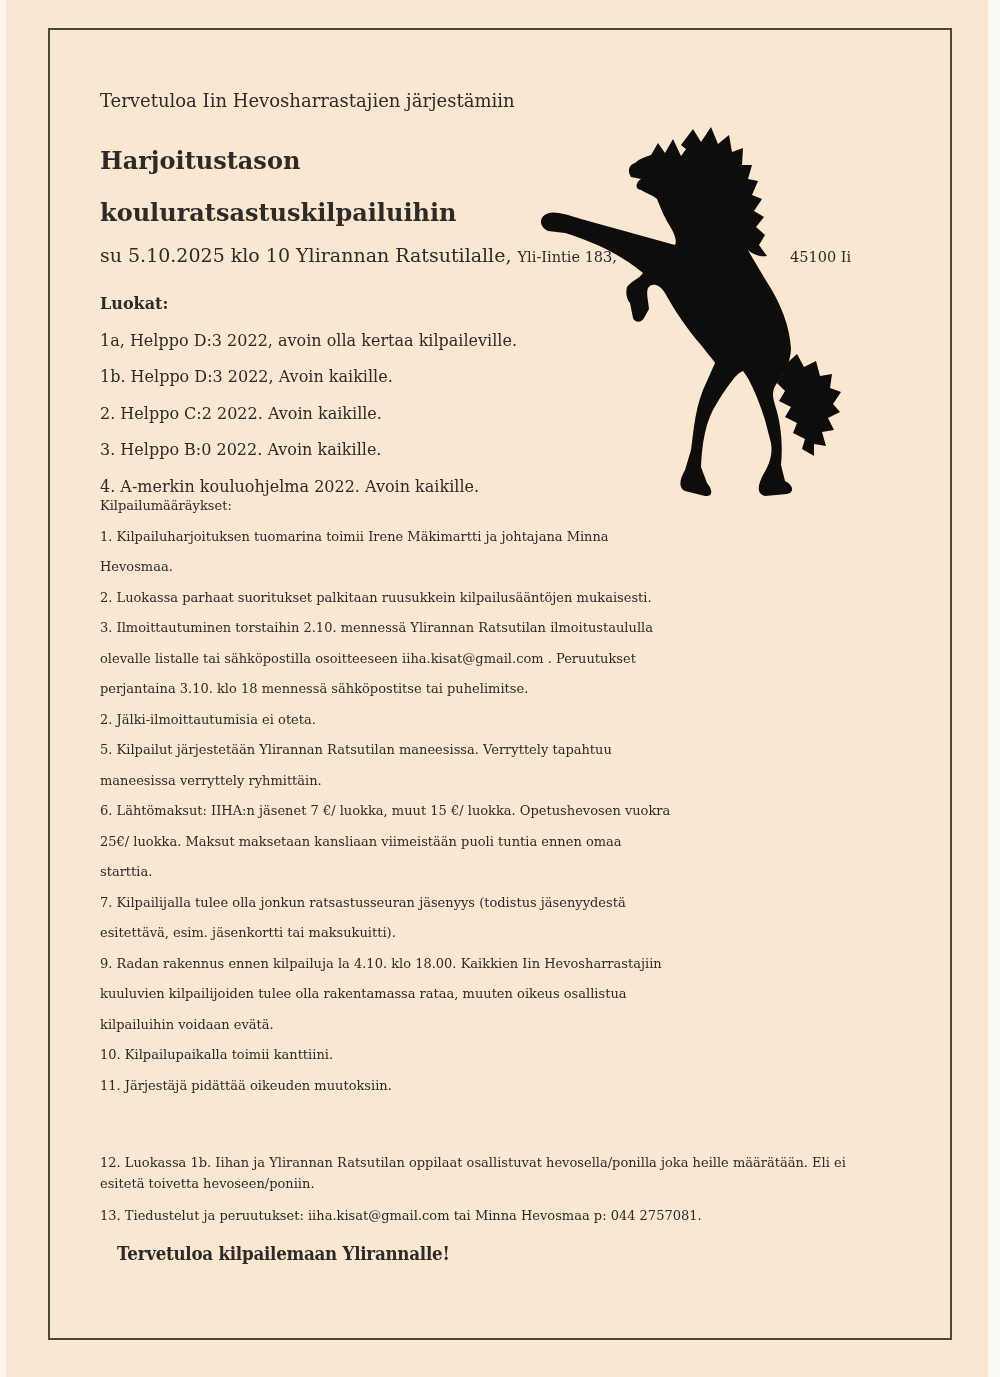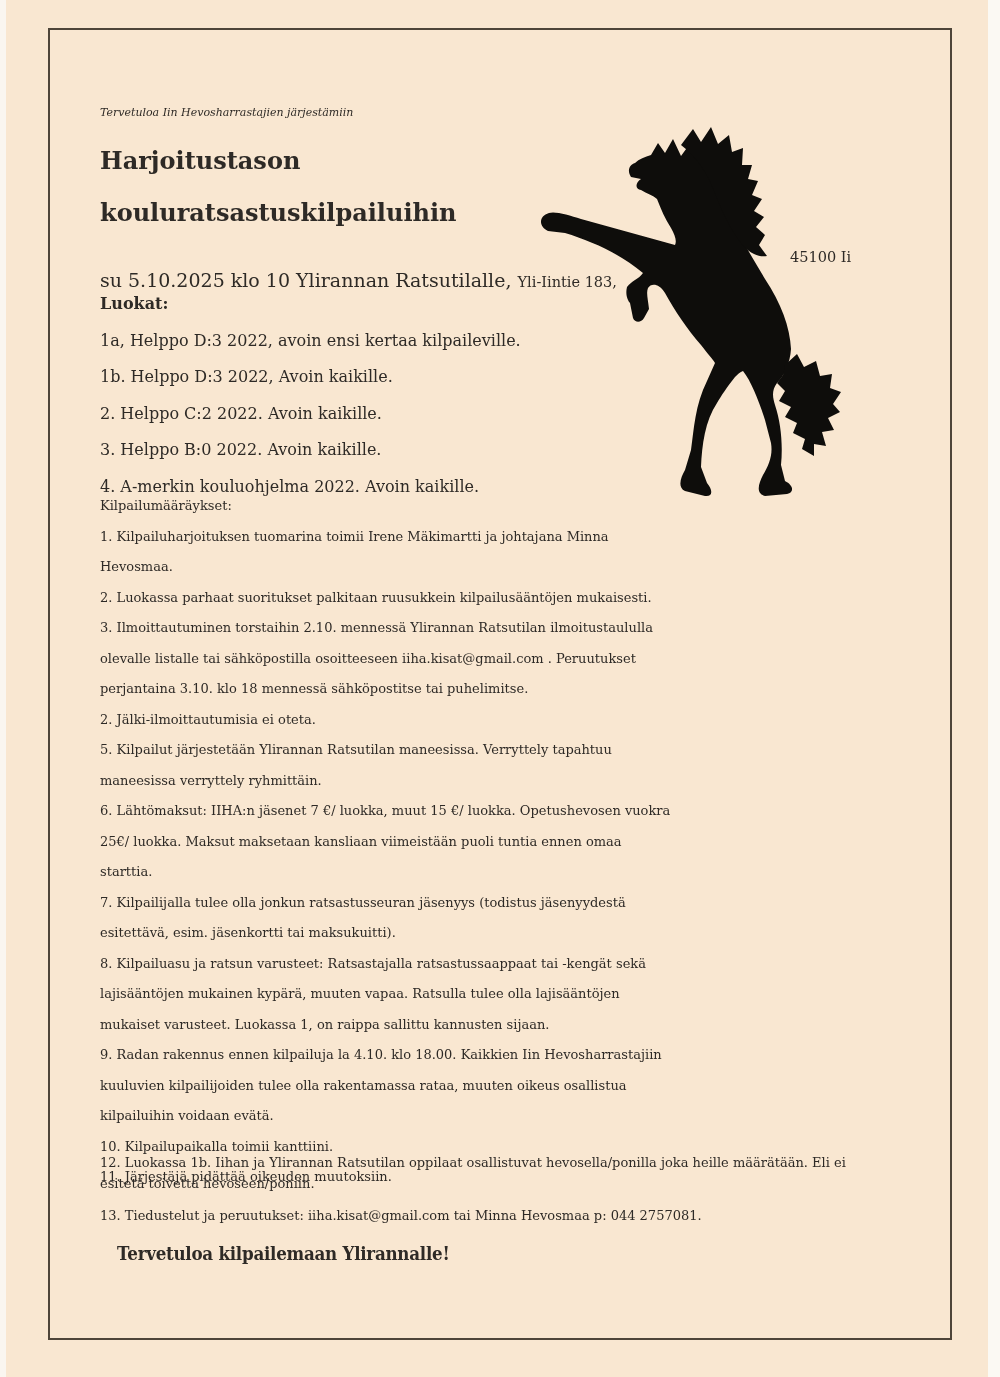--- a/index.html
+++ b/index.html
@@ -18,25 +18,25 @@
 
   .frame {
     position: absolute;
     left: 48px; top: 28px;
     width: 900px; height: 1308px;
     border: 2px solid #4e4539;
   }
 
   .abs { position: absolute; left: 100px; }
 
-  .intro   { top: 106px; font-size: 11px; font-style: italic; }
+  .intro   { top: 90px; font-size: 18px; }
   .title-1 { top: 146px; font-size: 24px; font-weight: bold; margin: 0; text-align: center; }
   .title-2 { top: 198px; font-size: 24px; font-weight: bold; margin: 0; }
 
-  .datetime { top: 244px; font-size: 19px; margin-top: 25px; }
+  .datetime { top: 244px; font-size: 19px; }
   .datetime .street { font-size: 14.5px; }
   .postal { left: 790px; top: 249px; font-size: 14.5px; }
 
   .classes { top: 286px; font-size: 16px; line-height: 36.5px; width: 560px; }
   .classes p { margin: 0; }
   .classes .classes-heading { font-weight: bold; }
 
   .rules { top: 491px; font-size: 13px; line-height: 30.5px; width: 575px; }
   .rules p { margin: 0; }
 
@@ -71,37 +71,36 @@
   <p class="abs title-2">kouluratsastuskilpailuihin</p>
 
   <div class="abs datetime">
     <span>su 5.10.2025 klo 10 Ylirannan Ratsutilalle,</span>
     <span class="street">Yli-Iintie 183,</span>
   </div>
   <div class="abs postal">45100 Ii</div>
 
   <div class="abs classes">
     <p class="classes-heading">Luokat:</p>
-    <p>1a, Helppo D:3 2022, avoin ensi kertaa kilpaileville.</p>
+    <p>1a, Helppo D:3 2022, avoin olla kertaa kilpaileville.</p>
     <p>1b. Helppo D:3 2022, Avoin kaikille.</p>
     <p>2. Helppo C:2 2022. Avoin kaikille.</p>
     <p>3. Helppo B:0 2022. Avoin kaikille.</p>
     <p>4. A-merkin kouluohjelma 2022. Avoin kaikille.</p>
   </div>
 
   <div class="abs rules">
     <p>Kilpailumääräykset:</p>
     <p>1. Kilpailuharjoituksen tuomarina toimii Irene Mäkimartti ja johtajana Minna Hevosmaa.</p>
     <p>2. Luokassa parhaat suoritukset palkitaan ruusukkein kilpailusääntöjen mukaisesti.</p>
     <p>3. Ilmoittautuminen torstaihin 2.10. mennessä Ylirannan Ratsutilan ilmoitustaululla olevalle listalle tai sähköpostilla osoitteeseen iiha.kisat@gmail.com . Peruutukset perjantaina 3.10. klo 18 mennessä sähköpostitse tai puhelimitse.</p>
     <p>2. Jälki-ilmoittautumisia ei oteta.</p>
     <p>5. Kilpailut järjestetään Ylirannan Ratsutilan maneesissa. Verryttely tapahtuu maneesissa verryttely ryhmittäin.</p>
     <p>6. Lähtömaksut: IIHA:n jäsenet 7 €/ luokka, muut 15 €/ luokka. Opetushevosen vuokra 25€/ luokka. Maksut maksetaan kansliaan viimeistään puoli tuntia ennen omaa starttia.</p>
     <p>7. Kilpailijalla tulee olla jonkun ratsastusseuran jäsenyys (todistus jäsenyydestä esitettävä, esim. jäsenkortti tai maksukuitti).</p>
-    <p>8. Kilpailuasu ja ratsun varusteet: Ratsastajalla ratsastussaappaat tai -kengät sekä lajisääntöjen mukainen kypärä, muuten vapaa. Ratsulla tulee olla lajisääntöjen mukaiset varusteet. Luokassa 1, on raippa sallittu kannusten sijaan.</p>
     <p>9. Radan rakennus ennen kilpailuja la 4.10. klo 18.00. Kaikkien Iin Hevosharrastajiin kuuluvien kilpailijoiden tulee olla rakentamassa rataa, muuten oikeus osallistua kilpailuihin voidaan evätä.</p>
     <p>10. Kilpailupaikalla toimii kanttiini.</p>
     <p>11. Järjestäjä pidättää oikeuden muutoksiin.</p>
   </div>
 
   <div class="abs rule-12">12. Luokassa 1b. Iihan ja Ylirannan Ratsutilan oppilaat osallistuvat hevosella/ponilla joka heille määrätään. Eli ei esitetä toivetta hevoseen/poniin.</div>
   <div class="abs rule-13">13. Tiedustelut ja peruutukset: iiha.kisat@gmail.com tai Minna Hevosmaa p: 044 2757081.</div>
 
   <div class="abs closing">Tervetuloa kilpailemaan Ylirannalle!</div>
 

